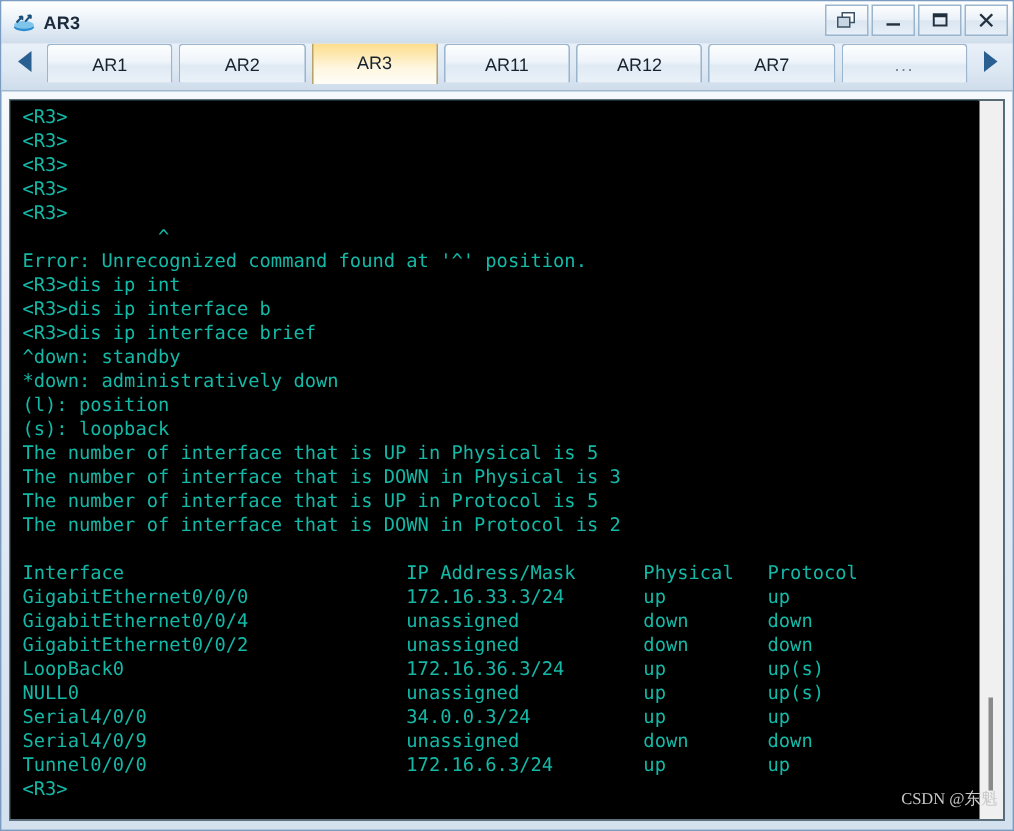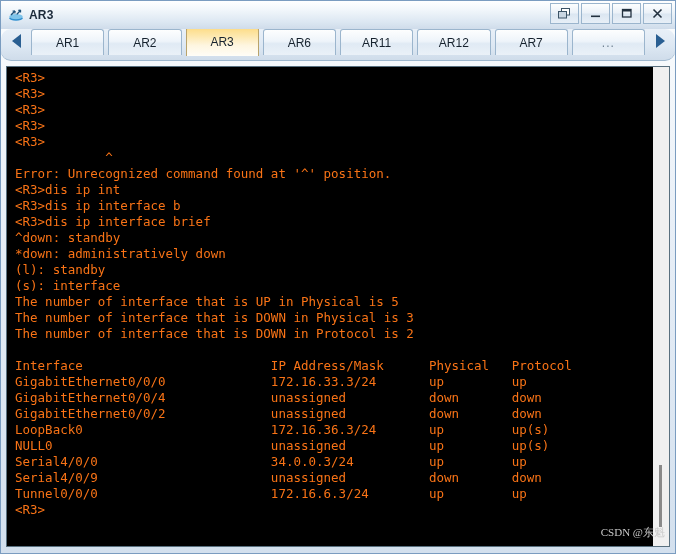--- a/index.html
+++ b/index.html
@@ -79,21 +79,20 @@
   
   .tabstrip {
     flex: 0 0 32px;
     height: 32px;
     background: linear-gradient(to bottom, #e9f0f8 0%, #dde8f3 55%, #cfdcea 100%);
     display: flex;
     align-items: flex-end;
     padding: 0 2px 4px 2px;
     box-sizing: border-box;
     border-bottom: 1px solid #9fb8ce;
-    border-radius: 10px;
   }
   .tab-scroll-btn {
     flex: 0 0 26px;
     height: 26px;
     display: flex;
     align-items: center;
     justify-content: center;
     margin-bottom: 2px;
     cursor: default;
   }
@@ -156,21 +155,21 @@
     padding: 3px 0 0 8px;
     box-sizing: border-box;
     overflow: hidden;
     position: relative;
   }
   .term-line {
     font-family: "DejaVu Sans Mono", "Liberation Mono", monospace;
     font-size: 12.5px;
     line-height: 16px;
     height: 16px;
-    color: #f97316;
+    color: #14b8a6;
     white-space: pre;
     letter-spacing: 0px;
   }
 
   
   .term-scroll {
     flex: 0 0 16px;
     width: 16px;
     background: #f0f0f0;
     border-left: 1px solid #000;
@@ -249,23 +248,20 @@
       <div class="tab">
           <span>AR1</span>
         </div>
       <div class="tab">
           <span>AR2</span>
         </div>
       <div class="tab active">
           <span>AR3</span>
         </div>
       <div class="tab">
-          <span>AR6</span>
-        </div>
-      <div class="tab">
           <span>AR11</span>
         </div>
       <div class="tab">
           <span>AR12</span>
         </div>
       <div class="tab">
           <span>AR7</span>
         </div>
       <div class="tab more">
           <span>...</span>
@@ -283,24 +279,25 @@
         <div class="term-line">&lt;R3&gt;</div>
         <div class="term-line">&lt;R3&gt;</div>
         <div class="term-line">&lt;R3&gt;</div>
         <div class="term-line">            ^</div>
         <div class="term-line">Error: Unrecognized command found at '^' position.</div>
         <div class="term-line">&lt;R3&gt;dis ip int</div>
         <div class="term-line">&lt;R3&gt;dis ip interface b</div>
         <div class="term-line">&lt;R3&gt;dis ip interface brief</div>
         <div class="term-line">^down: standby</div>
         <div class="term-line">*down: administratively down</div>
-        <div class="term-line">(l): standby</div>
-        <div class="term-line">(s): interface</div>
+        <div class="term-line">(l): position</div>
+        <div class="term-line">(s): loopback</div>
         <div class="term-line">The number of interface that is UP in Physical is 5</div>
         <div class="term-line">The number of interface that is DOWN in Physical is 3</div>
+        <div class="term-line">The number of interface that is UP in Protocol is 5</div>
         <div class="term-line">The number of interface that is DOWN in Protocol is 2</div>
         <div class="term-line">&nbsp;</div>
         <div class="term-line">Interface                         IP Address/Mask      Physical   Protocol</div>
         <div class="term-line">GigabitEthernet0/0/0              172.16.33.3/24       up         up</div>
         <div class="term-line">GigabitEthernet0/0/4              unassigned           down       down</div>
         <div class="term-line">GigabitEthernet0/0/2              unassigned           down       down</div>
         <div class="term-line">LoopBack0                         172.16.36.3/24       up         up(s)</div>
         <div class="term-line">NULL0                             unassigned           up         up(s)</div>
         <div class="term-line">Serial4/0/0                       34.0.0.3/24          up         up</div>
         <div class="term-line">Serial4/0/9                       unassigned           down       down</div>

